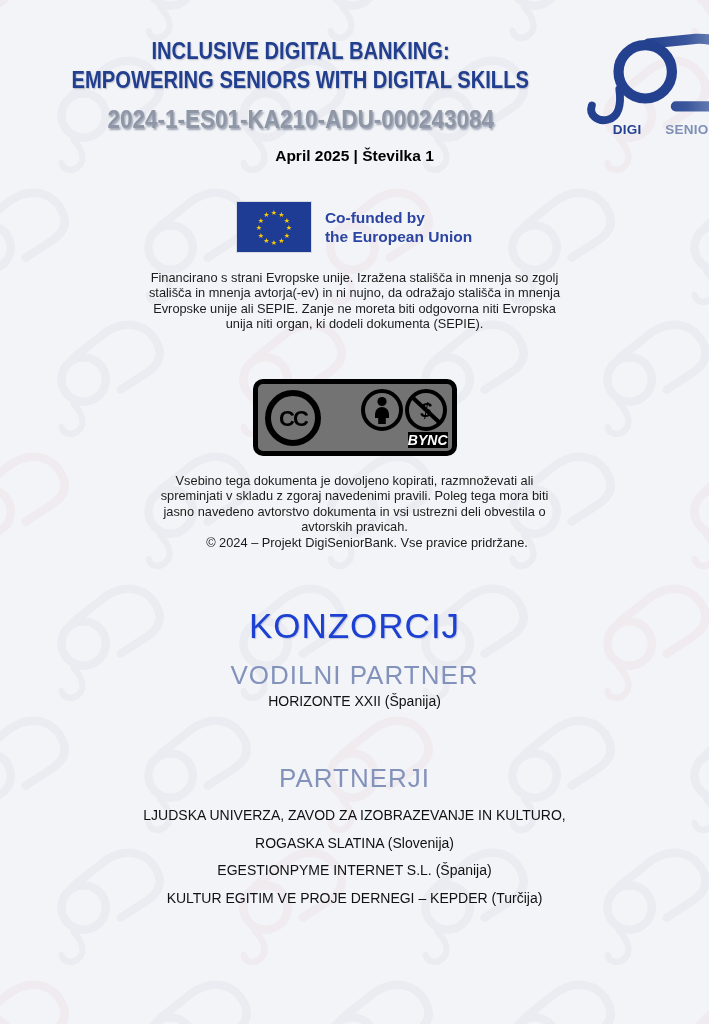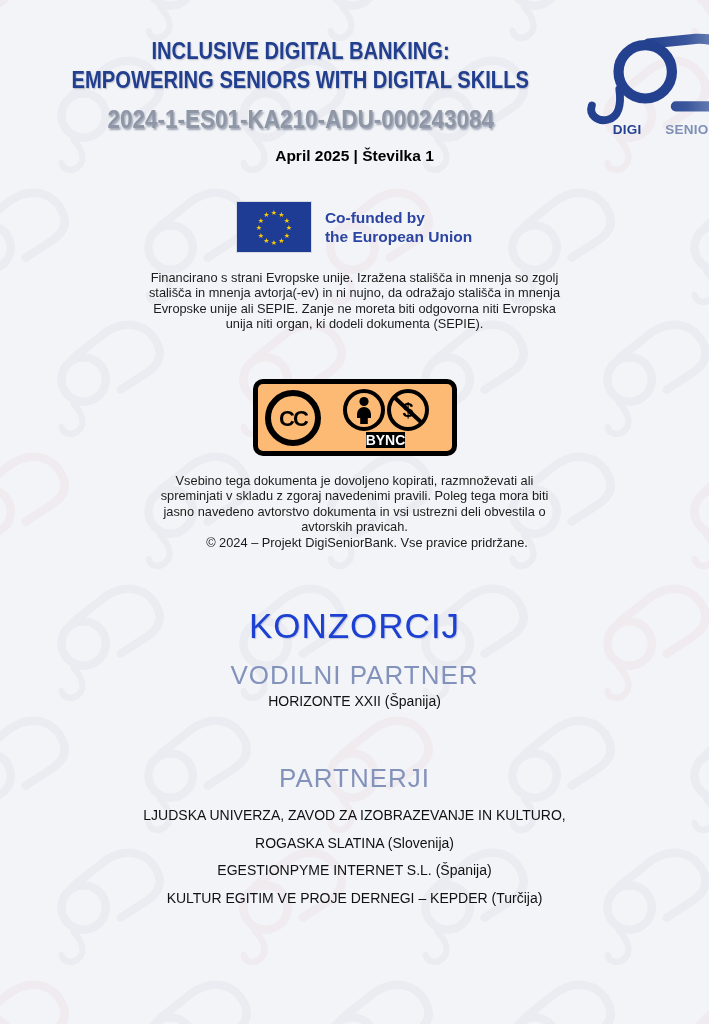--- a/index.html
+++ b/index.html
@@ -37,24 +37,24 @@
       transform:translate(-50%,-50%);}
   .eu-text{font-weight:bold;font-size:15.5px;line-height:19px;color:#2c45a2;}
   
   .para{position:absolute;left:0;right:0;text-align:center;
         font-size:12.8px;line-height:15.4px;color:#1c1c1c;}
   .disclaimer{top:270px;}
   .notice{top:473px;}
   .copyright-line{margin-top:0;padding-left:25px;}
   
   .cc-badge{position:absolute;top:379px;left:50%;transform:translateX(-50%);
-        width:204px;height:77px;background:#fdba74;border:5px solid #000;
+        width:204px;height:77px;background:#737373;border:5px solid #000;
         border-radius:10px;box-sizing:border-box;display:flex;padding:3px 4px;}
   .cc-left{width:62px;display:flex;align-items:center;justify-content:center;}
-  .cc-right{flex:1;display:flex;flex-direction:column;align-items:center;}
+  .cc-right{flex:1;display:flex;flex-direction:column;align-items:flex-end;font-style:italic;}
   .cc-icons{flex:1;display:flex;justify-content:space-evenly;align-items:flex-start;padding-top:1px;}
   .cc-bar{height:22px;background:#000;display:flex;justify-content:space-evenly;
         align-items:center;color:#fff;font-weight:bold;font-size:14px;}
   
   .h-accent{position:absolute;left:0;right:0;text-align:center;font-weight:normal;}
   .konzorcij{top:606px;font-size:35px;color:#1c40d2;letter-spacing:1px;
         text-shadow:1px 1px 1px rgba(100,110,160,.3);}
   .sub-head{font-size:26px;color:#8292bb;letter-spacing:1px;}
   .vodilni{top:660px;} .partnerji{top:763px;}
   .plain-center{position:absolute;left:0;right:0;text-align:center;

